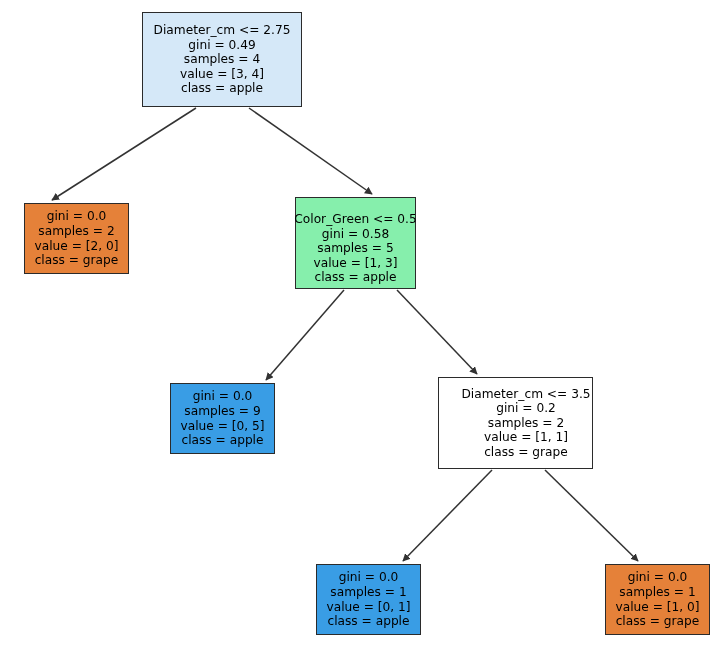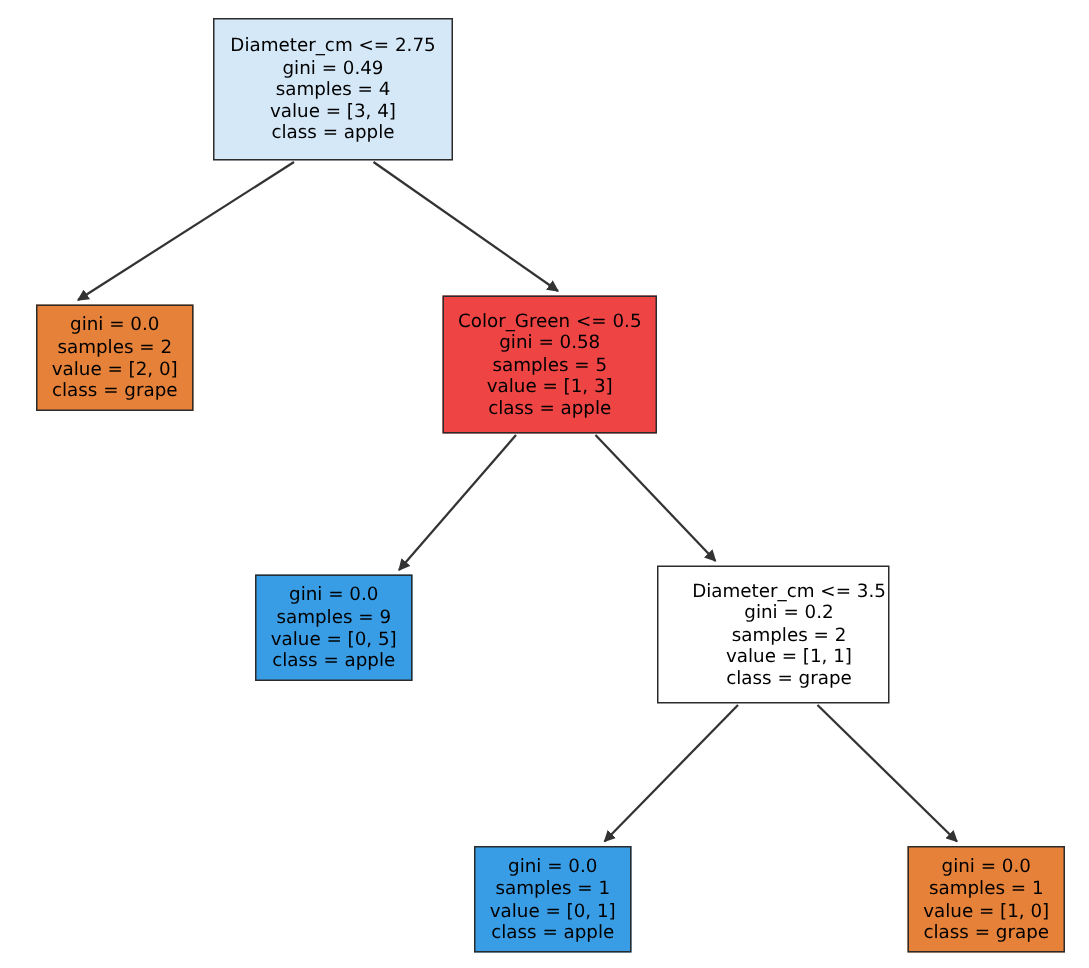--- a/index.html
+++ b/index.html
@@ -71,21 +71,21 @@
         <span class="line">samples = 4</span>
         <span class="line">value = [3, 4]</span>
         <span class="line">class = apple</span>
       </div>
       <div class="node" style="left: 24px; top: 203px; width: 105px; height: 71px; background: rgb(229, 129, 57); border-color: rgb(43, 43, 43);">
         <span class="line">gini = 0.0</span>
         <span class="line">samples = 2</span>
         <span class="line">value = [2, 0]</span>
         <span class="line">class = grape</span>
       </div>
-      <div class="node" style="left: 295px; top: 197px; width: 143px; height: 92px; background: #ef4444; border-color: rgb(43, 43, 43);">
+      <div class="node" style="left: 295px; top: 197px; width: 121px; height: 92px; background: #86efac; border-color: rgb(43, 43, 43); justify-content: flex-end;">
         <span class="line">Color_Green &lt;= 0.5</span>
         <span class="line">gini = 0.58</span>
         <span class="line">samples = 5</span>
         <span class="line">value = [1, 3]</span>
         <span class="line">class = apple</span>
       </div>
       <div class="node" style="left: 170px; top: 383px; width: 105px; height: 71px; background: rgb(57, 157, 229); border-color: rgb(43, 43, 43);">
         <span class="line">gini = 0.0</span>
         <span class="line">samples = 9</span>
         <span class="line">value = [0, 5]</span>

